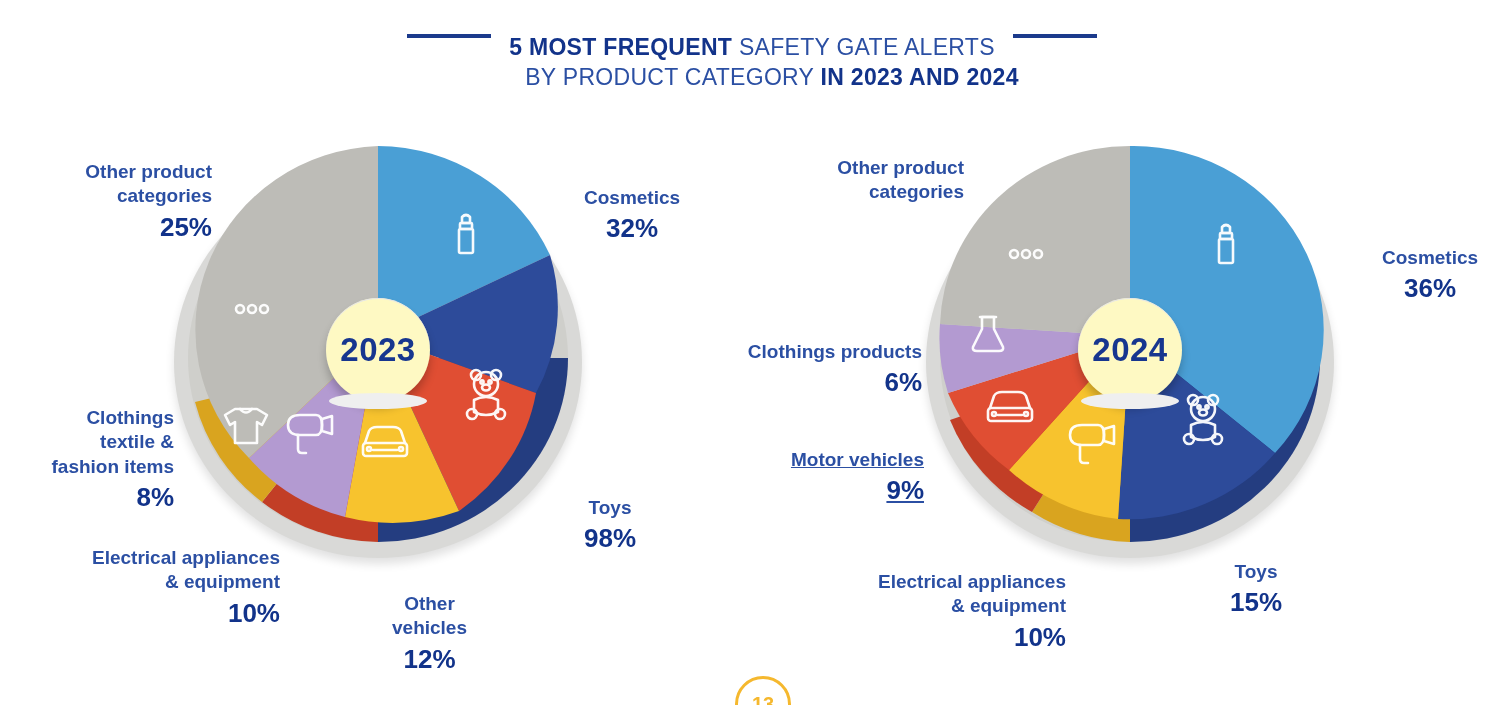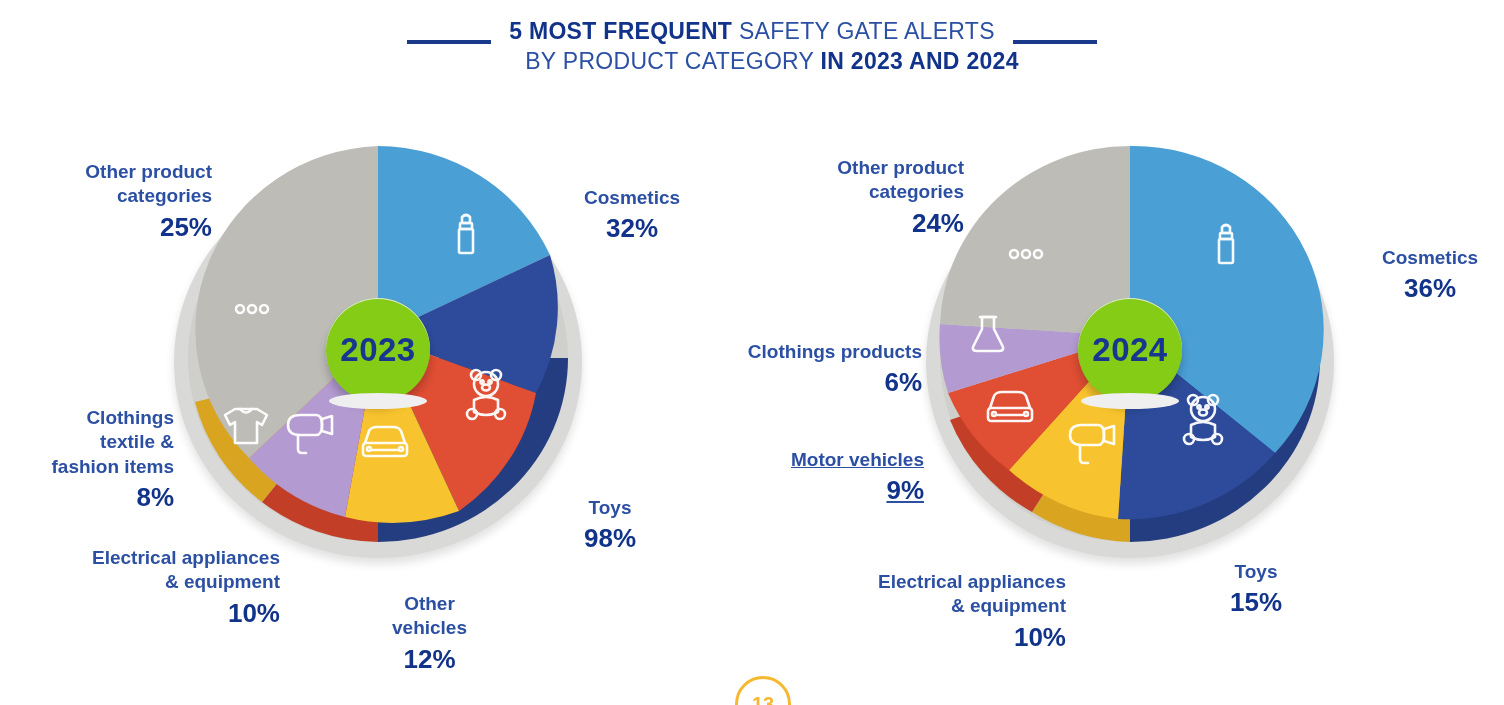--- a/index.html
+++ b/index.html
@@ -11,22 +11,22 @@
   }
   #page { position: relative; width: 1504px; height: 705px; background:#fff; }
 
   
   .title-block {
     position: absolute; top: 18px; left: 0; width: 1504px;
     text-align: center;
     color: #1b3a8c;
   }
   .title-row1 {
-    display: flex; align-items: flex-end; justify-content: center; gap: 18px;
-    font-size: 23px; letter-spacing: .3px; line-height: 1.15;
+    display: flex; align-items: flex-start; justify-content: center; gap: 18px;
+    font-size: 23px; letter-spacing: .3px; line-height: 1.15; margin-top: 16px;
   }
   .title-rule { display:block; width: 84px; height: 4px; background: #1b3a8c; }
   .t-strong { font-weight: 800; color:#12338a; }
   .t-light  { font-weight: 400; color:#2b4fa3; }
   .title-row2 {
     margin-top: 4px; font-size: 23px; line-height: 1.2; letter-spacing:.3px;padding-left:40px;
   }
 
   
   .charts { position: absolute; top: 118px; left: 0; width: 1504px; height: 587px; }
@@ -45,21 +45,21 @@
     background: #d9d9d7;
     box-shadow: 0 6px 10px rgba(0,0,0,.12);
   }
   .pie-svg { position: absolute; left: 0; top: 0; }
 
   
   .center-badge {
     position: absolute; left: 50%; top: 50%;
     transform: translate(-50%,-50%);
     width: 104px; height: 104px; border-radius: 50%;
-    background: #84cc16;
+    background: #fef9c3;
     box-shadow: 0 7px 9px rgba(0,0,0,.22), 0 1px 0 #e6e6e6 inset;
     display:flex; align-items:center; justify-content:center;
     font-size: 33px; font-weight: 800; color:#17368f; letter-spacing:.5px;
   }
   .center-badge::after{
     content:""; position:absolute; left:3px; right:3px; bottom:-7px; height:16px;
     border-radius:50%; background:#efefef; z-index:-1;
   }
 
   
@@ -276,21 +276,20 @@
                 <circle cx="28" cy="4" r="4"></circle>
             </g>
           </g>
         </svg>
         <div class="center-badge">2024</div>
       </div>
 
       <div class="lbl rt" style="left:-20px; top:38px; width:232px;">
         <span>Other product</span><br>
         <span>categories</span>
-        <span class="pct">24%</span>
       </div>
 
       <div class="lbl rt" style="left:-62px; top:222px; width:232px;">
         <span>Clothings products</span>
         <span class="pct">6%</span>
       </div>
 
       <div class="lbl rt" style="left:-14px; top:330px; width:186px;text-decoration:underline;">
         <span>Motor vehicles</span>
         <span class="pct">9%</span>

